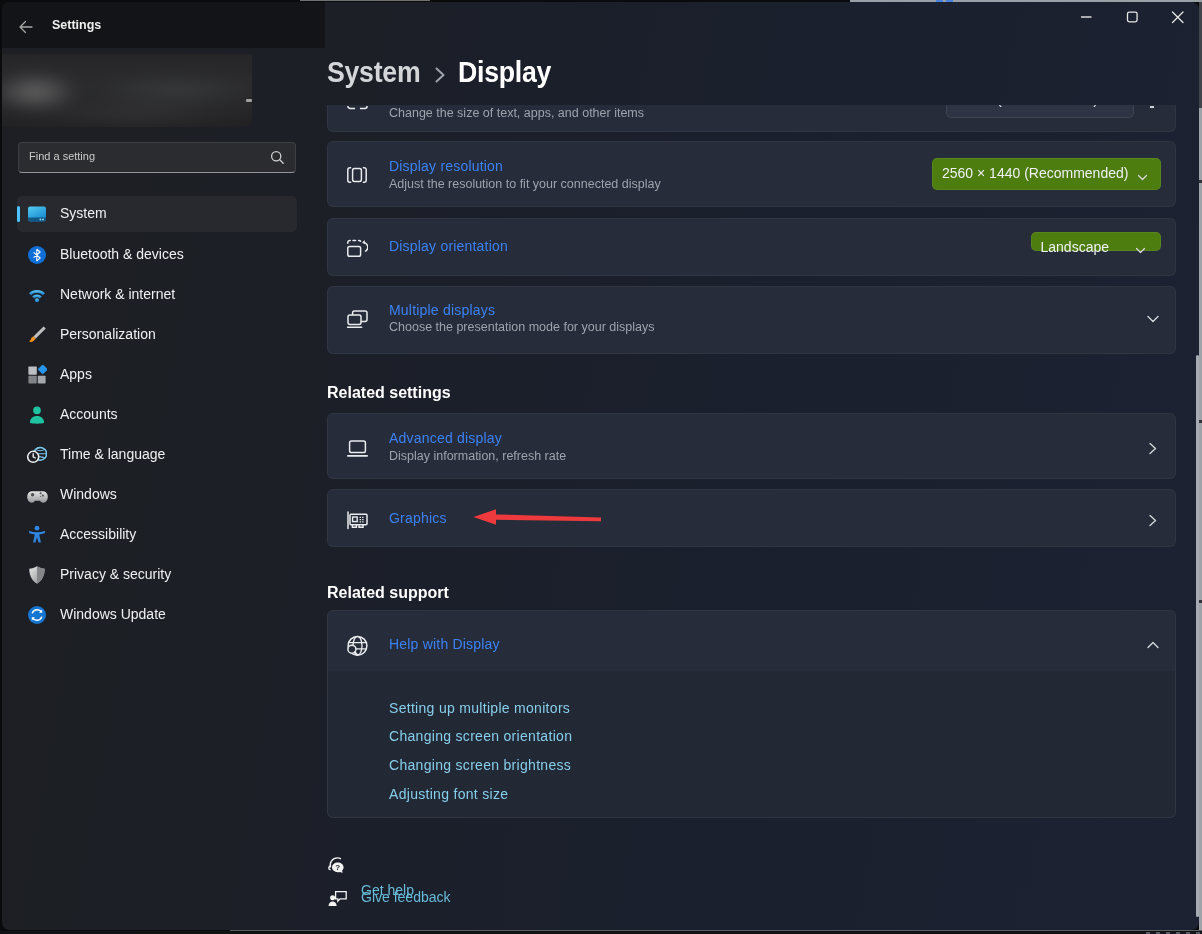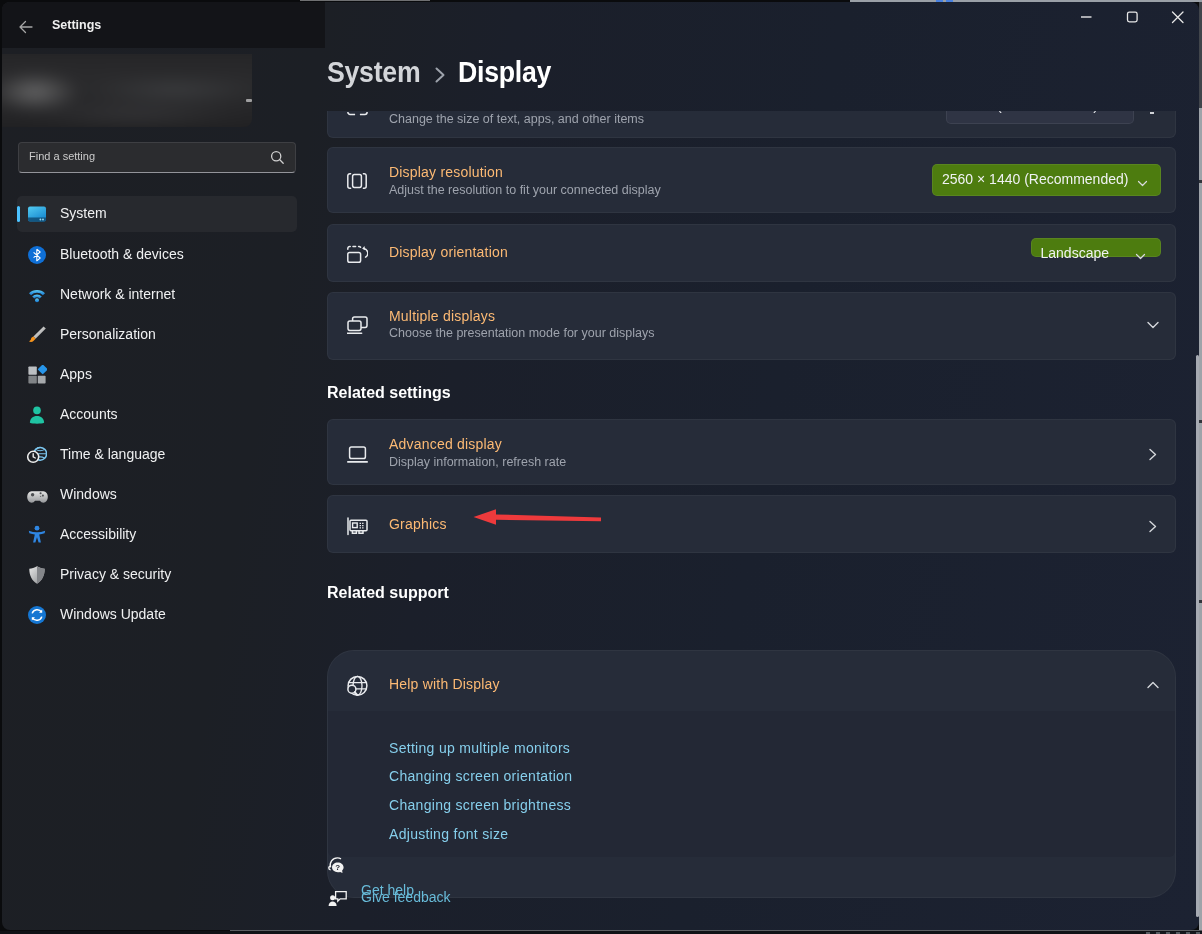--- a/index.html
+++ b/index.html
@@ -12,22 +12,22 @@
   }
   
   #tbleft { left:0; top:0; width:323px; height:46px; background:#131418; }
   .ttl { color:#f0f0f0; font-size:12.5px; font-weight:700; }
   
   .navtxt { color:#f0f1f2; font-size:14px; }
   .navitem { position:absolute; left:15px; width:280px; height:36px; border-radius:5px; }
   .sel { background:#27292e; }
   .accent { position:absolute; left:15px; width:3px; height:16px; border-radius:2px; background:#4cc2ff; }
   
-  .card { position:absolute; left:325px; width:849px; background:#262c39; border:1px solid rgba(255,255,255,0.045); border-radius:6px;margin-top:6px; }
-  .cardtitle { color:#fdba74; font-size:14px; letter-spacing:0.2px; }
+  .card { position:absolute; left:325px; width:849px; background:#262c39; border:1px solid rgba(255,255,255,0.045); border-radius:6px; }
+  .cardtitle { color:#3b82f6; font-size:14px; letter-spacing:0.2px; }
   .cardsub { color:#9ea3ad; font-size:12.5px; }
   .drop { position:absolute; background:#4d7c0f; border:1px solid rgba(255,255,255,0.07); border-radius:5px; color:#f0f2f4; font-size:14px; }
   .seclabel { position:absolute; left:325px; color:#ffffff; font-size:16px; font-weight:700; }
   .link { color:#86cfec; font-size:14px; letter-spacing:0.3px; }
   .blink { color:#68bcda; font-size:14px; }
 </style>
 </head>
 <body>
 <div id="win">
   <div class="abs" id="tbleft"></div>
@@ -246,21 +246,21 @@
           </svg></div>
   <div class="abs cardtitle" style="left:61px;top:19.5px;">Graphics</div>
   <div class="abs" style="left:818px;top:23px;"><svg width="13" height="13" viewBox="0 0 13 13">
             <path d="M4 1.5 L9.5 6.5 L4 11.5" stroke="#d4d7db" stroke-width="1.4" fill="none" stroke-linecap="round" stroke-linejoin="round"></path>
           </svg></div>
 </div>
       <svg class="abs" style="left:469px;top:504px" width="134" height="22" viewBox="0 0 134 22">
   <path d="M2.5 11 L25 3.2 L25 8.4 L130 11.6 L130 15.2 L25 13.8 L25 18.8 Z" fill="#ee3a3c"></path>
 </svg>
       <div class="seclabel" style="top:582px;">Related support</div>
-      <div class="card" style="top:642px;height:248px;border-radius:27px;">
+      <div class="card" style="top:608px;height:208px;">
   <div class="abs" style="left:19px;top:24px;"><svg width="22" height="22" viewBox="0 0 22 22">
             <circle cx="10.5" cy="10.8" r="9.4" fill="none" stroke="#e9ebee" stroke-width="1.5"></circle>
             <ellipse cx="10.5" cy="10.8" rx="4.5" ry="9.4" fill="none" stroke="#e9ebee" stroke-width="1.3"></ellipse>
             <path d="M1.6 7.7 h17.8 M1.6 13.9 h17.8" stroke="#e9ebee" stroke-width="1.3" fill="none"></path>
             <circle cx="4.9" cy="14.2" r="4" fill="#252b38" stroke="#e9ebee" stroke-width="1.5"></circle>
             <path d="M7.8 17 L10.2 19.8" stroke="#e9ebee" stroke-width="1.8" stroke-linecap="round"></path>
           </svg></div>
   <div class="abs cardtitle" style="left:61px;top:24.5px;">Help with Display</div>
   <div class="abs" style="left:818px;top:27px;"><svg width="14" height="14" viewBox="0 0 14 14">
             <path d="M2 9.5 L7 4.5 L12 9.5" stroke="#d4d7db" stroke-width="1.4" fill="none" stroke-linecap="round" stroke-linejoin="round"></path>

